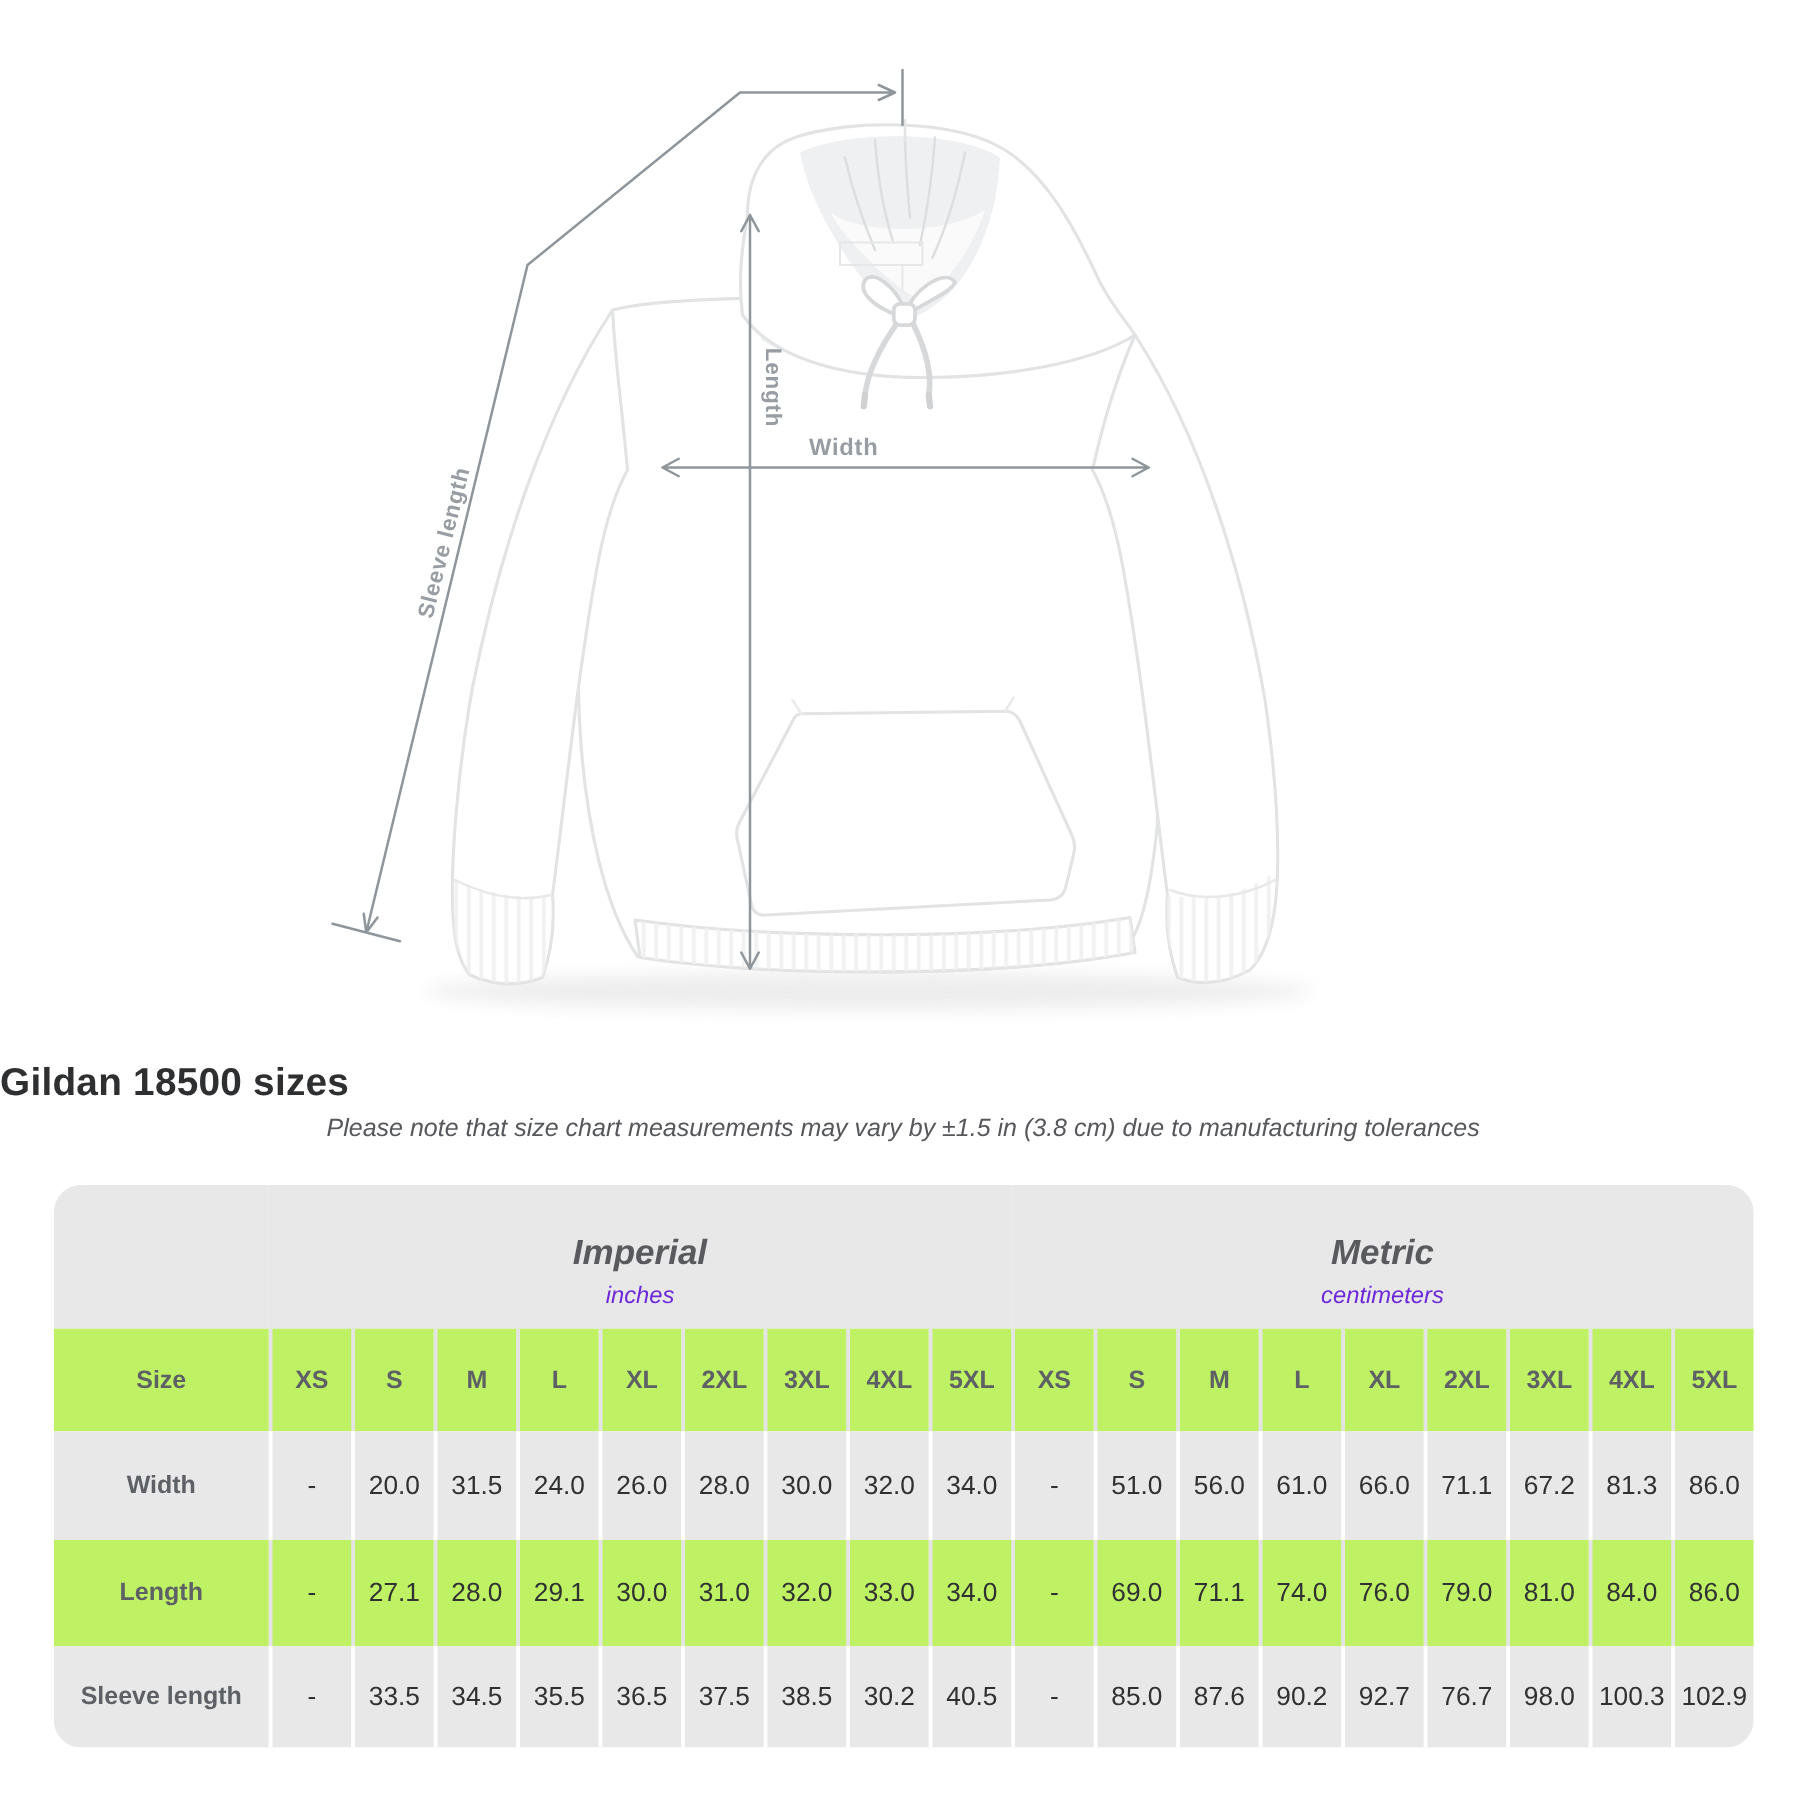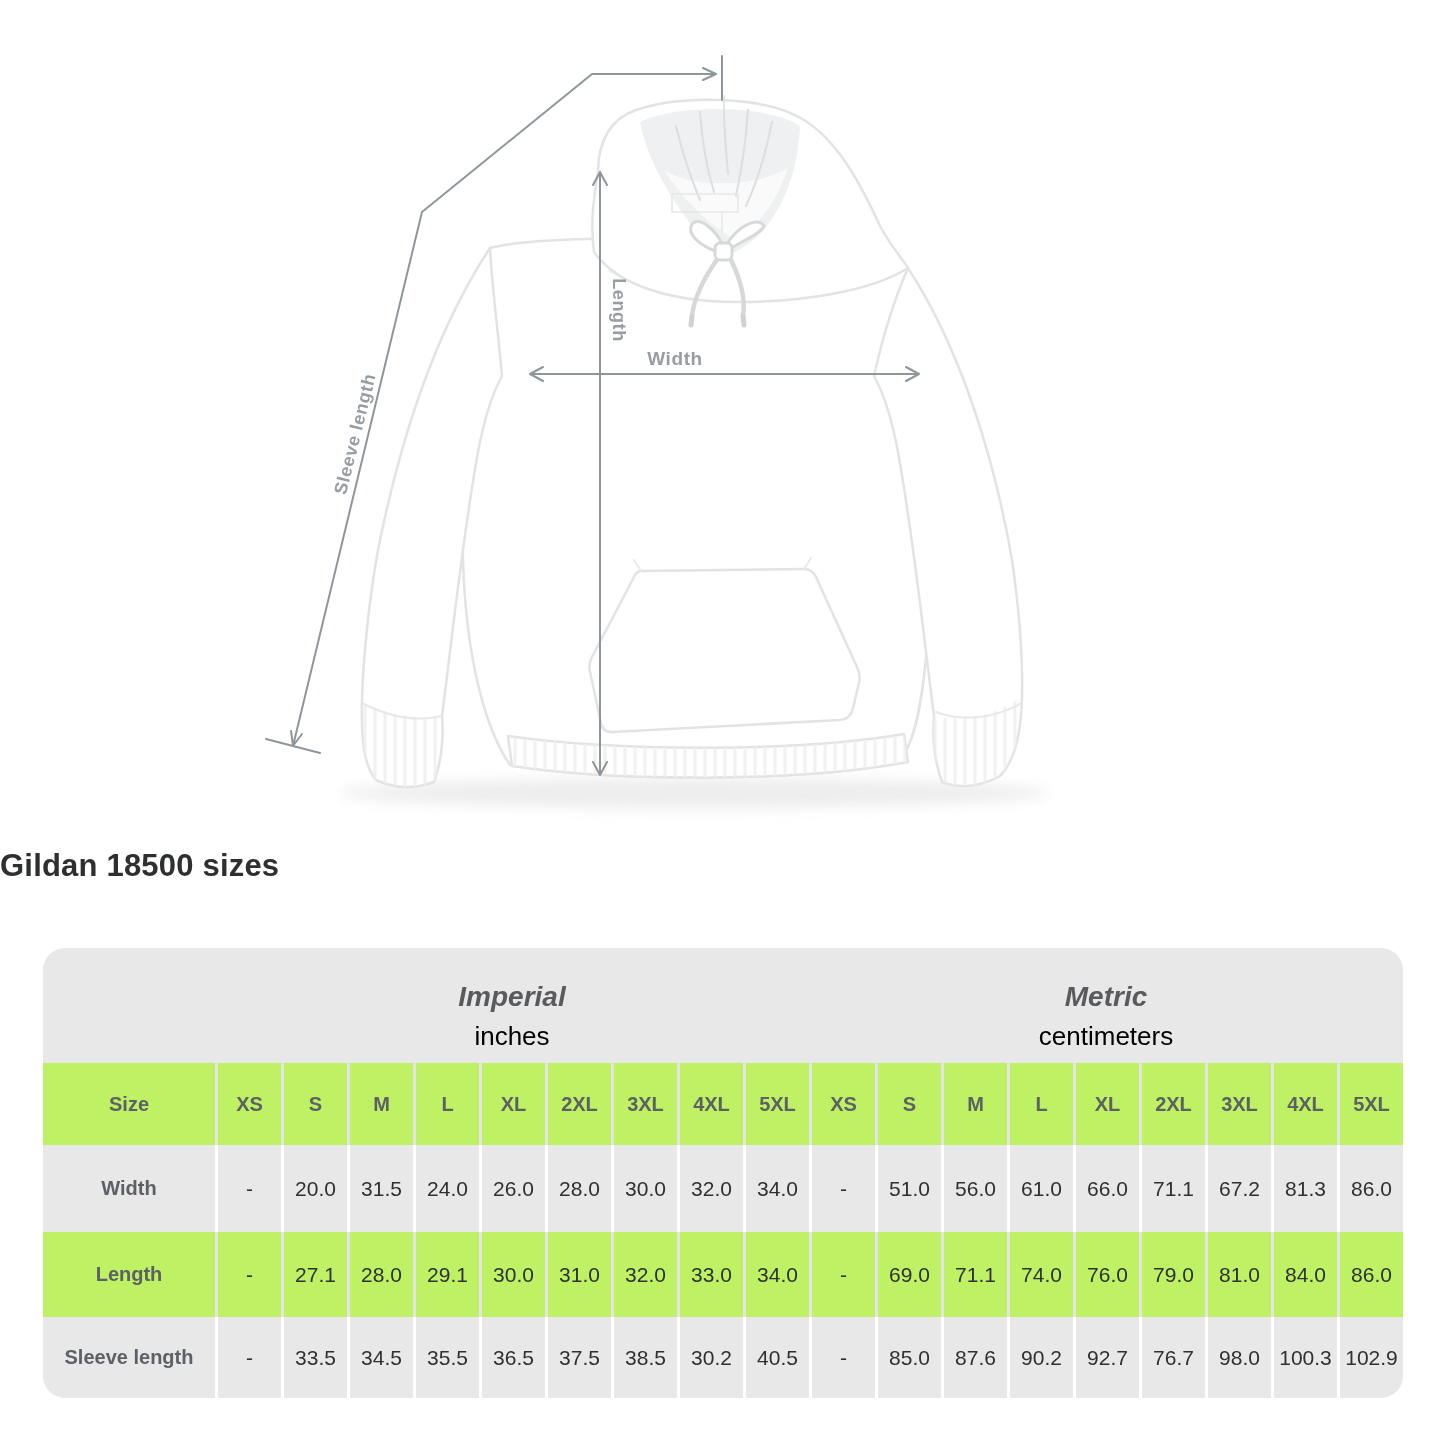--- a/index.html
+++ b/index.html
@@ -26,21 +26,21 @@
       border-radius:22px;overflow:hidden}
   .row{display:contents}
   .cell{display:flex;align-items:center;justify-content:center;min-width:0}
   .row-band>.cell{background:#e8e8e8}
   .row-gray>.cell{background:#e8e8e8;border-left:3px solid #ffffff}
   .row-white>.cell{background:#bef264;border-left:3px solid #e4e4e4}
   .row-gray>.cell:first-child,.row-white>.cell:first-child{border-left:none}
   .span9{grid-column:span 9}
   .band-group{flex-direction:column;gap:8px;padding-top:22px}
   .gname{font-size:28px;font-weight:bold;font-style:italic;color:#595a5d}
-  .gunit{font-size:26px;color:#000000}
+  .gunit{font-size:19px;font-style:italic;color:#6d28d9}
   .hd{font-size:20px;font-weight:bold;color:#5d6065}
   .lab{font-size:20px;font-weight:bold;color:#5d6065}
   .val{font-size:21px;color:#2f3032}
 </style>
 </head>
 <body>
 
 <div class="sheet">
 
   <svg class="diagram-svg" width="1445" height="845" viewBox="0 0 1445 845" aria-hidden="true">
@@ -134,20 +134,21 @@
       <path d="M592,74 L716,74 M716,74 L703,68 M716,74 L703,80 M722,56 V100
                M592,74 L422,212 L293,746 M293,746 L302,734 M293,746 L291,731 M266,739 L320,753"></path>
     </g>
   </svg>
 
   <div class="dim-label length">Length</div>
   <div class="dim-label width">Width</div>
   <div class="dim-label sleeve">Sleeve length</div>
 
   <div class="title">Gildan 18500 sizes</div>
+  <div class="subtitle">Please note that size chart measurements may vary by ±1.5 in (3.8 cm) due to manufacturing tolerances</div>
 
   <div class="size-table">
 
     <div class="row row-band">
       <div class="cell"></div>
       <div class="cell band-group span9">
         <div class="gname">Imperial</div>
         <div class="gunit">inches</div>
       </div>
       <div class="cell band-group span9">

